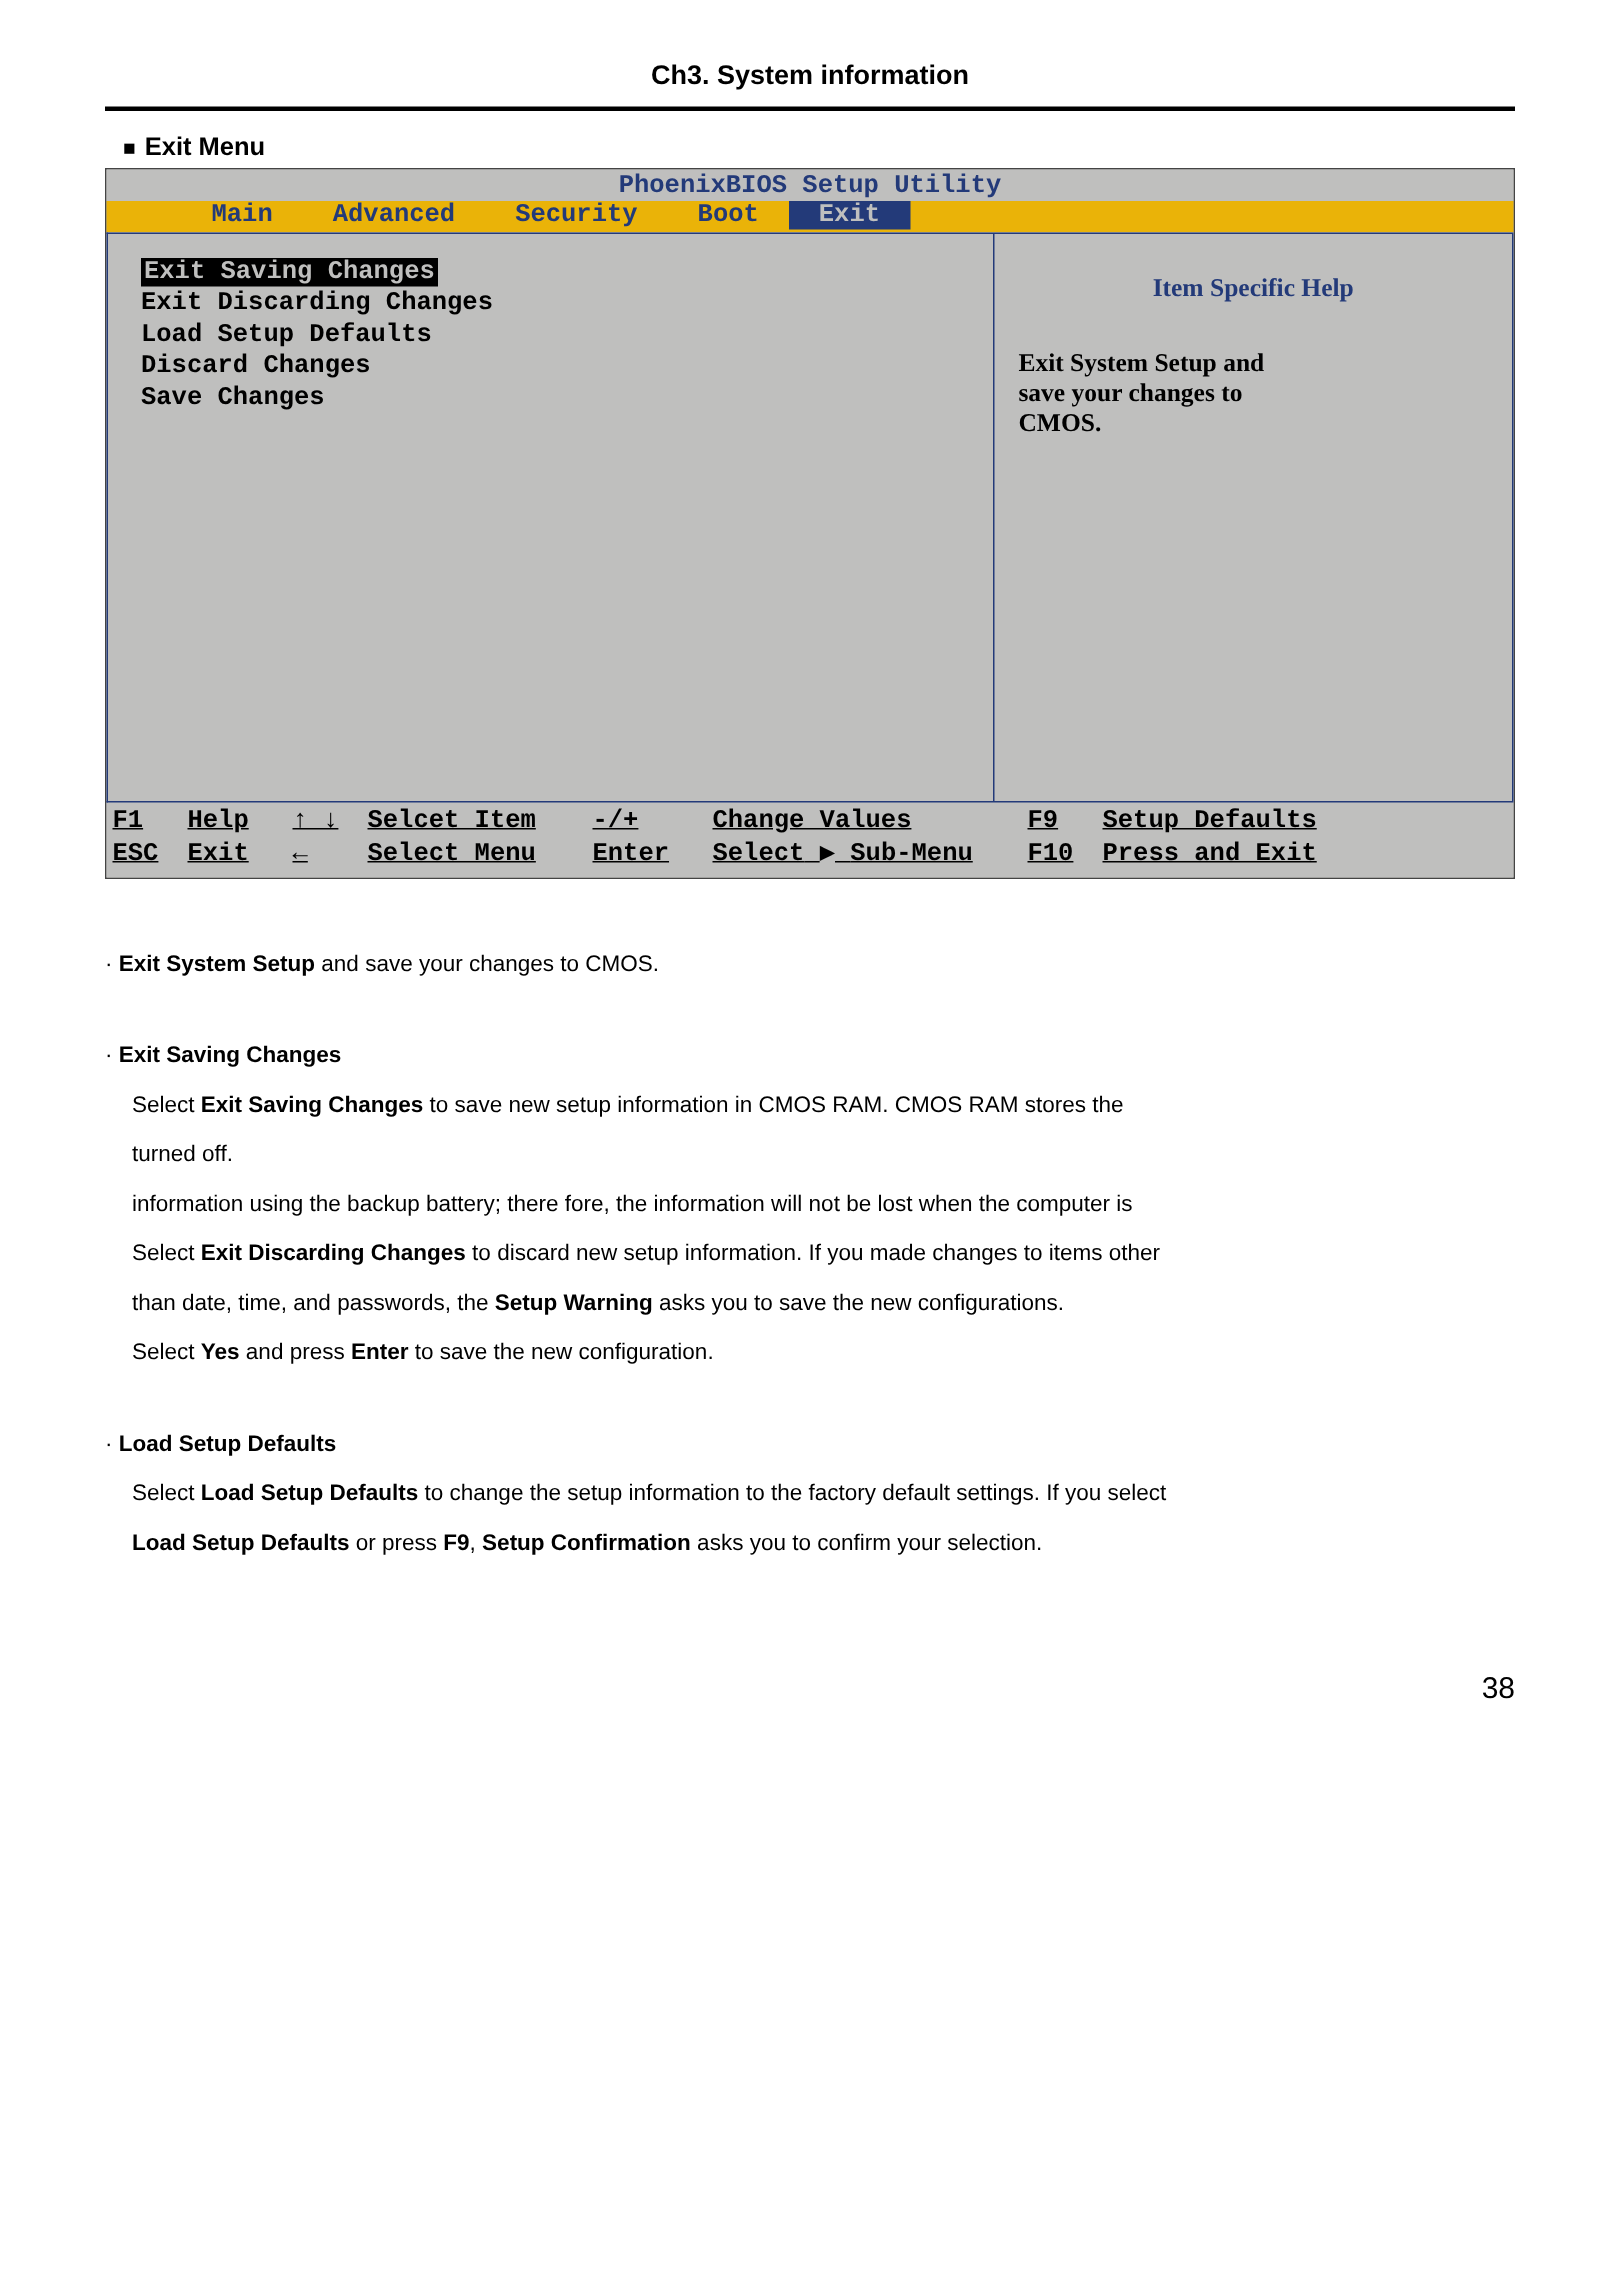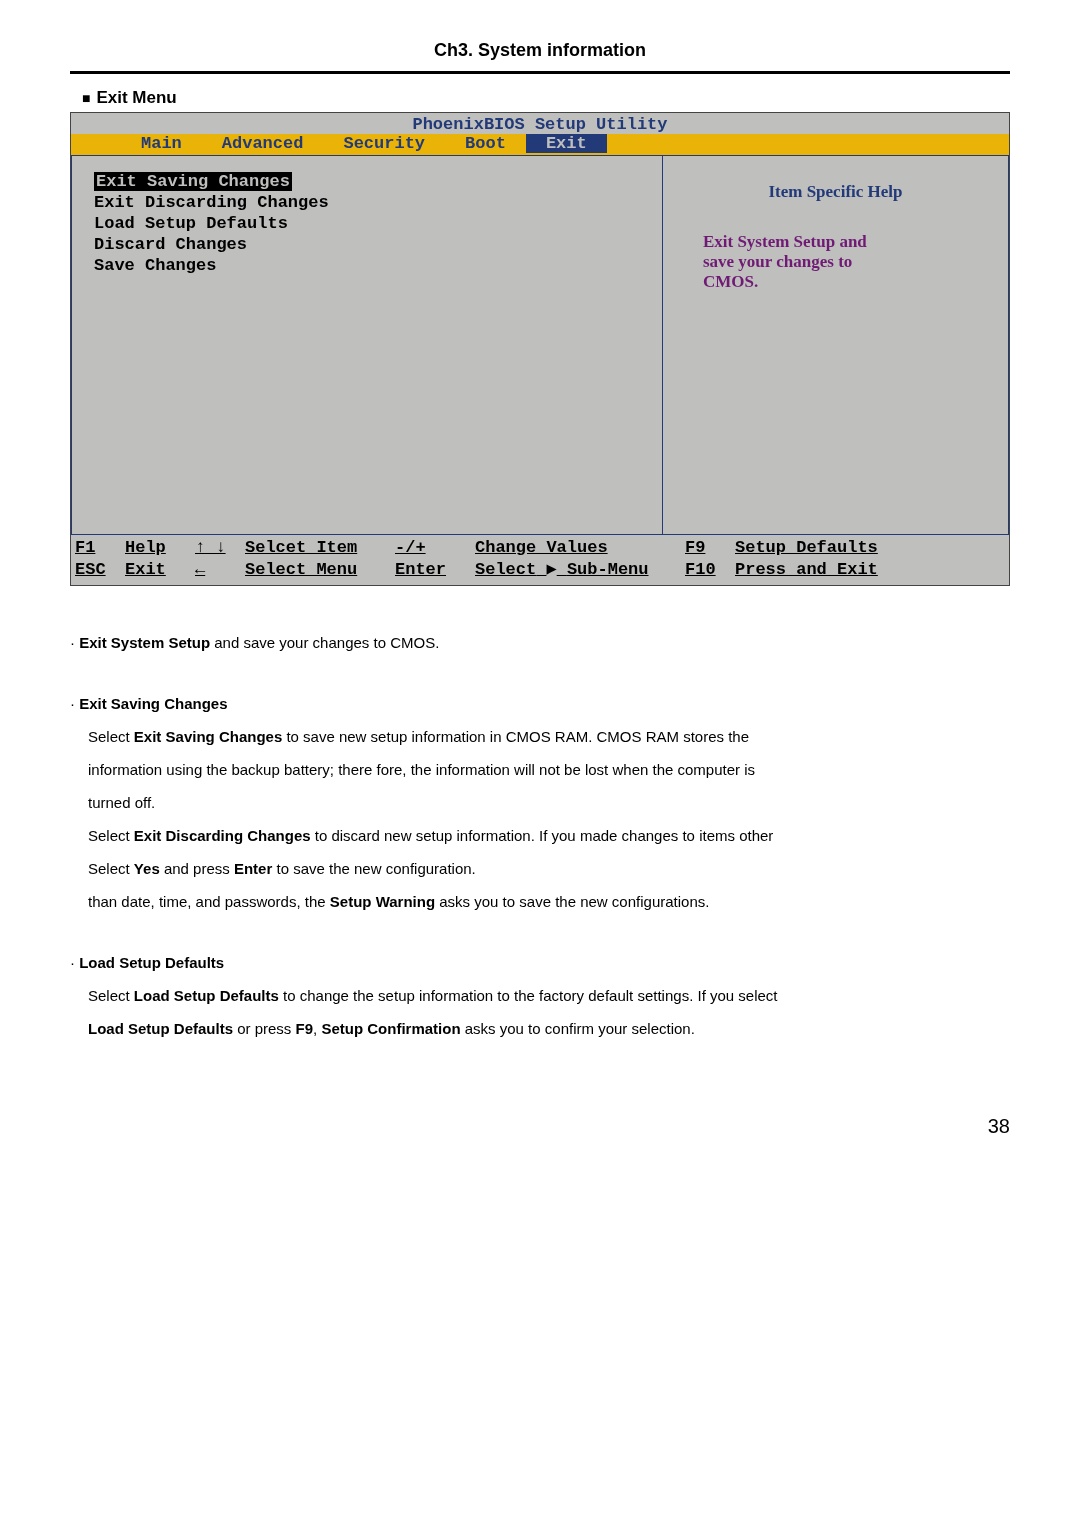--- a/index.html
+++ b/index.html
@@ -95,22 +95,21 @@
       color: #bfbfbe;
       display: inline-block;
       padding: 0 2px;
     }
     .help-title {
       text-align: center;
       color: #233a79;
       margin-bottom: 30px;
     }
     .help-text {
-      color: #701a75;
-      margin-left: 24px;
+      color: #000000;
     }
     .bios-footer {
       background: #bfbfbe;
       color: #000;
       padding: 2px 4px 4px 4px;
       font-family: "Courier New", monospace;
       font-weight: bold;
       font-size: 17px;
       line-height: 1.3;
       white-space: nowrap;
@@ -206,26 +205,26 @@
 
 <div class="content-block">
   <div>
     <span>·</span> <b>Exit System Setup</b><span> and save your changes to CMOS.</span>
   </div>
 
   <div class="content-heading">
     <span>·</span> <b>Exit Saving Changes</b>
   </div>
   <p><span>Select </span><b>Exit Saving Changes</b><span> to save new setup information in CMOS RAM. CMOS RAM stores the</span></p>
+  <p>turned off.</p>
   <p>information using the backup battery; there fore, the information will not be lost when the computer is</p>
-  <p>turned off.</p>
 
   <p><span>Select </span><b>Exit Discarding Changes</b><span> to discard new setup information. If you made changes to items other</span></p>
+  <p><span>than date, time, and passwords, the </span><b>Setup Warning</b><span> asks you to save the new configurations.</span></p>
   <p><span>Select </span><b>Yes</b><span> and press </span><b>Enter</b><span> to save the new configuration.</span></p>
-  <p><span>than date, time, and passwords, the </span><b>Setup Warning</b><span> asks you to save the new configurations.</span></p>
 
   <div class="content-heading">
     <span>·</span> <b>Load Setup Defaults</b>
   </div>
   <p><span>Select </span><b>Load Setup Defaults</b><span> to change the setup information to the factory default settings. If you select</span></p>
   <p><b>Load Setup Defaults</b><span> or press </span><b>F9</b><span>, </span><b>Setup Confirmation</b><span> asks you to confirm your selection.</span></p>
 </div>
 
 <div class="page-number">38</div>
 

